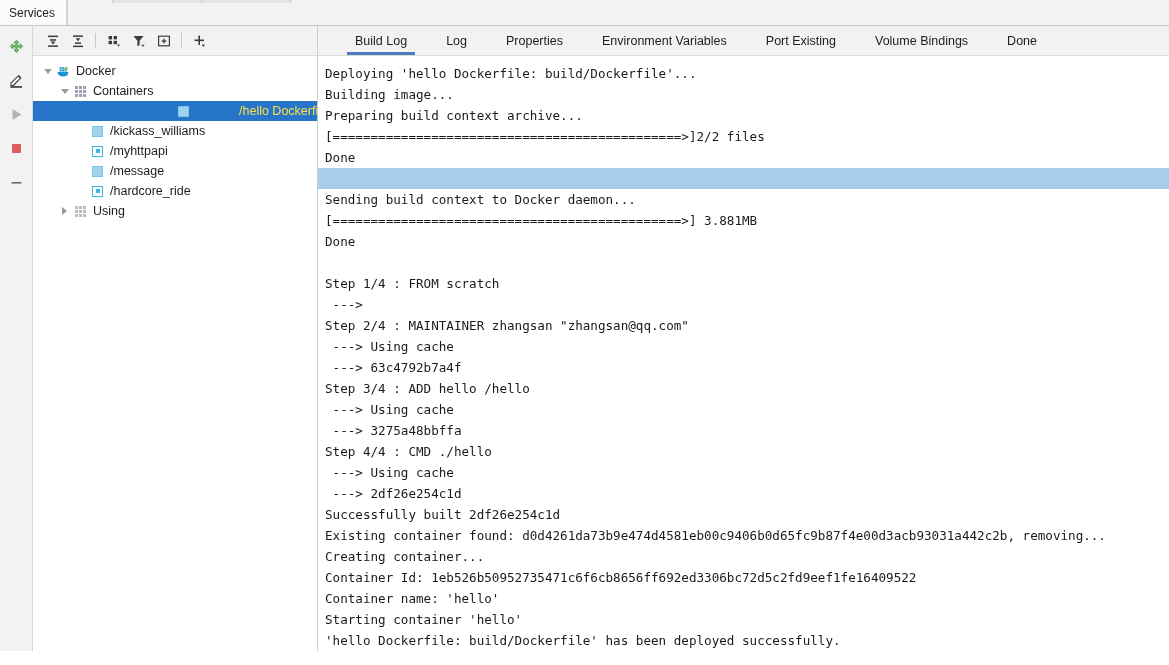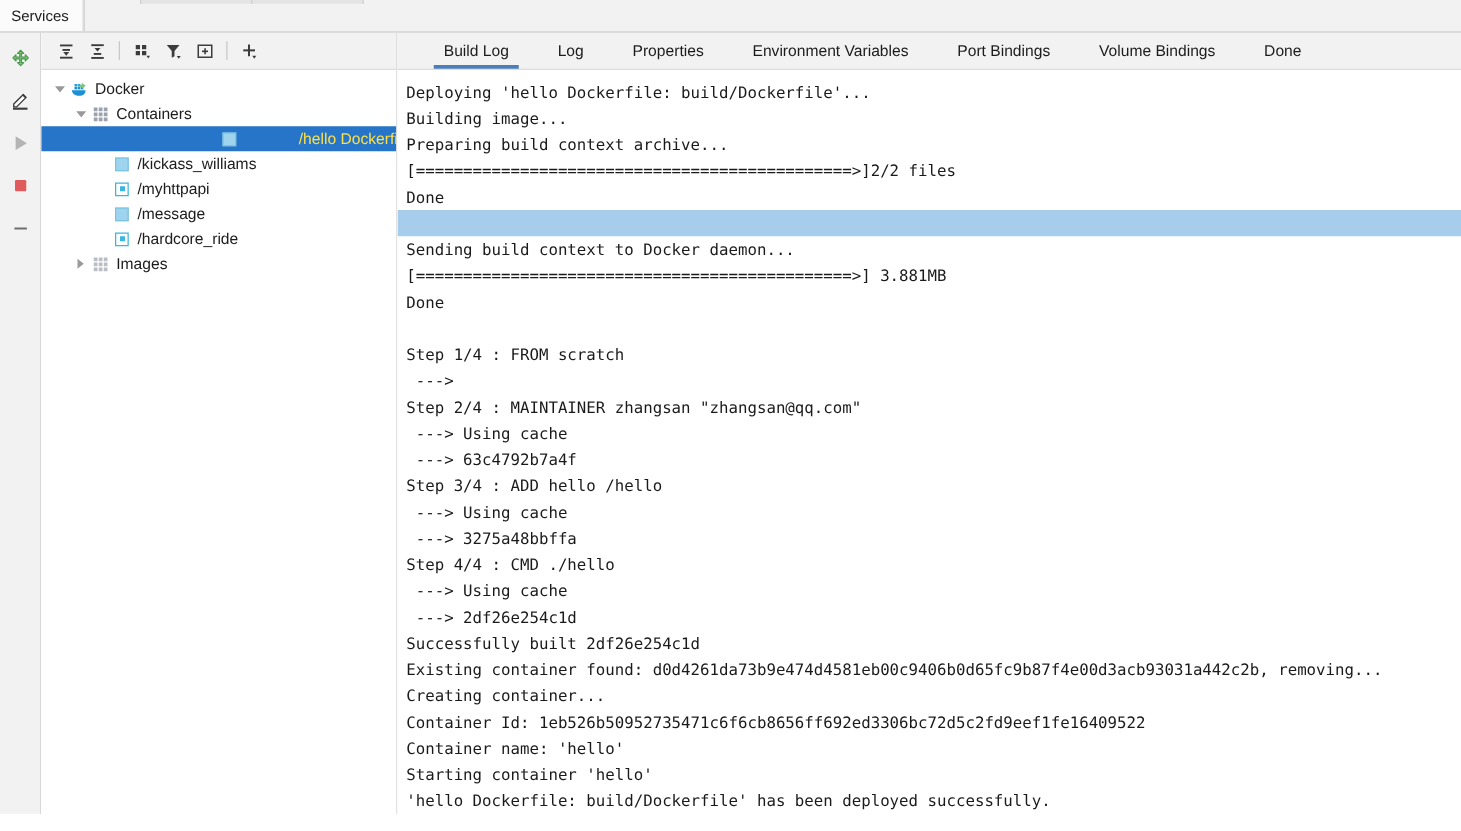--- a/index.html
+++ b/index.html
@@ -458,41 +458,41 @@
                 <s></s>
                 <s></s>
                 <s></s>
                 <s></s>
                 <s></s>
                 <s></s>
                 <s></s>
                 <s></s>
               </span>
             </span>
-            <span class="tlabel">Images</span>
+            <span class="tlabel">Using</span>
           </div>
         </div>
     </div>
 
     <div class="content">
       <div class="tabs-row" id="ctabs">
           <div class="ctab active">
             <span>Build Log</span>
           </div>
           <div class="ctab">
             <span>Log</span>
           </div>
           <div class="ctab">
             <span>Properties</span>
           </div>
           <div class="ctab">
             <span>Environment Variables</span>
           </div>
           <div class="ctab">
-            <span>Port Bindings</span>
+            <span>Port Existing</span>
           </div>
           <div class="ctab">
             <span>Volume Bindings</span>
           </div>
           <div class="ctab">
             <span>Done</span>
           </div>
         </div>
       <div class="log" id="log"><div class="logline">Deploying 'hello Dockerfile: build/Dockerfile'...</div><div class="logline">Building image...</div><div class="logline">Preparing build context archive...</div><div class="logline">[==============================================&gt;]2/2 files</div><div class="logline">Done</div><div class="logline hl"></div><div class="logline">Sending build context to Docker daemon...</div><div class="logline">[==============================================&gt;] 3.881MB</div><div class="logline">Done</div><div class="logline"></div><div class="logline">Step 1/4 : FROM scratch</div><div class="logline"> ---&gt;</div><div class="logline">Step 2/4 : MAINTAINER zhangsan "zhangsan@qq.com"</div><div class="logline"> ---&gt; Using cache</div><div class="logline"> ---&gt; 63c4792b7a4f</div><div class="logline">Step 3/4 : ADD hello /hello</div><div class="logline"> ---&gt; Using cache</div><div class="logline"> ---&gt; 3275a48bbffa</div><div class="logline">Step 4/4 : CMD ./hello</div><div class="logline"> ---&gt; Using cache</div><div class="logline"> ---&gt; 2df26e254c1d</div><div class="logline">Successfully built 2df26e254c1d</div><div class="logline">Existing container found: d0d4261da73b9e474d4581eb00c9406b0d65fc9b87f4e00d3acb93031a442c2b, removing...</div><div class="logline">Creating container...</div><div class="logline">Container Id: 1eb526b50952735471c6f6cb8656ff692ed3306bc72d5c2fd9eef1fe16409522</div><div class="logline">Container name: 'hello'</div><div class="logline">Starting container 'hello'</div><div class="logline">'hello Dockerfile: build/Dockerfile' has been deployed successfully.</div></div>
     </div>

